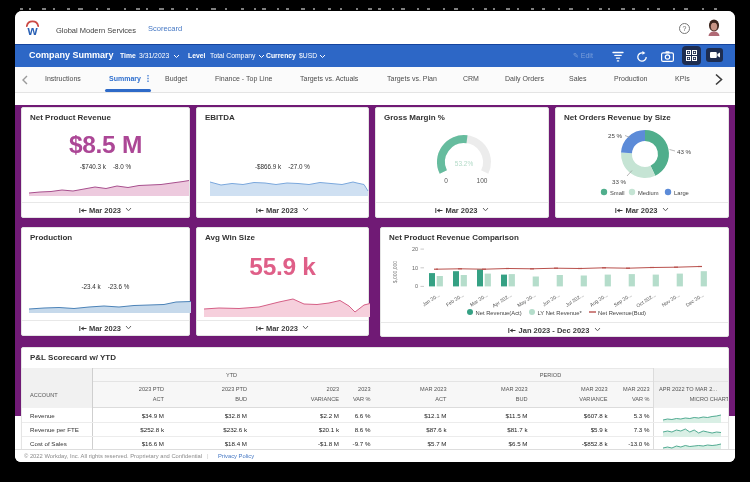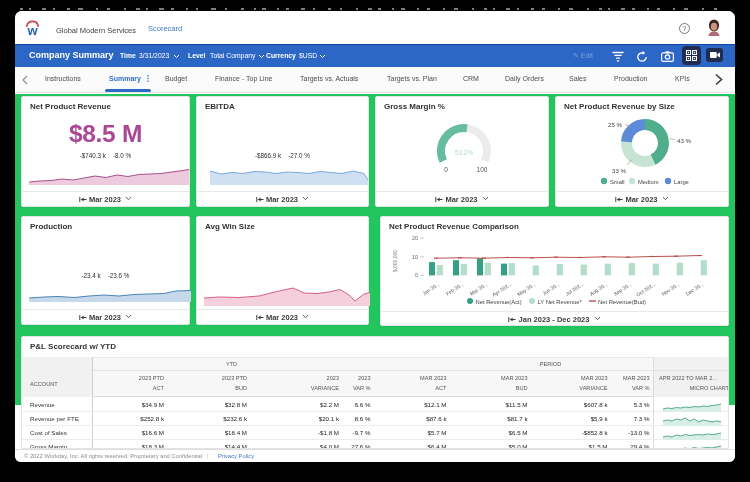--- a/index.html
+++ b/index.html
@@ -166,21 +166,21 @@
     <div class="abs" style="left:448px;top:8px;font-size:7px;color:#4c4c4c;">CRM</div>
     <div class="abs" style="left:490px;top:8px;font-size:7px;color:#4c4c4c;">Daily Orders</div>
     <div class="abs" style="left:554px;top:8px;font-size:7px;color:#4c4c4c;">Sales</div>
     <div class="abs" style="left:599px;top:8px;font-size:7px;color:#4c4c4c;">Production</div>
     <div class="abs" style="left:660px;top:8px;font-size:7px;color:#4c4c4c;">KPIs</div>
     <svg class="abs" style="left:699px;top:6px;" width="9" height="13" viewBox="0 0 9 13">
         <path d="M2 1.5 L7.5 6.5 L2 11.5" stroke="#3c3c3c" stroke-width="1.6" fill="none"></path>
       </svg>
   </div>
 
-  <div class="abs" id="content" style="left:0;top:83px;width:720px;height:311px;background:#22c55e;">
+  <div class="abs" id="content" style="left:0;top:94px;width:720px;height:311px;background:#701a75;">
       <div class="abs" style="left:6px;top:2px;width:169px;height:111px;background:#fff;border:1px solid #e4e4e4;border-radius:2px;box-shadow:0 1px 2px rgba(0,0,0,.04);">
         <div class="abs" style="left:8px;top:5px;font-size:8px;font-weight:bold;color:#333;">Net Product Revenue</div>
         <div class="abs" style="left:0;top:23px;width:100%;text-align:center;font-size:24.5px;font-weight:bold;color:#ac4796;letter-spacing:-0.3px;">$8.5 M</div>
         <div class="abs" style="left:0;top:55px;width:100%;text-align:center;font-size:6.3px;color:#2e2e2e;">-$740.3 k&nbsp;&nbsp;&nbsp;&nbsp;-8.0 %</div>
         <div class="abs" style="left:0;top:0;">
           <div class="abs" style="left:2px;top:0;"><svg width="167" height="90" viewBox="0 0 167 90">
               <path d="M5 85 L16 84 L27 83.5 L38 82 L49 83 L60 81 L71 79 L82 80.5 L93 78 L104 79.5 L115 77.5 L126 77 L137 76.5 L148 75 L159 73.5 L165 72.5 L165 88 L5 88 Z" fill="#edcade"></path>
               <path d="M5 85 L16 84 L27 83.5 L38 82 L49 83 L60 81 L71 79 L82 80.5 L93 78 L104 79.5 L115 77.5 L126 77 L137 76.5 L148 75 L159 73.5 L165 72.5" fill="none" stroke="#a8508e" stroke-width="1"></path>
             </svg></div>
         </div>
@@ -224,20 +224,21 @@
         <div class="abs" style="left:0;top:96px;width:100%;text-align:center;font-size:7.5px;color:#3c3c3c;"><svg width="8" height="7" viewBox="0 0 8 7" style="vertical-align:-1px;">
             <path d="M7.5 3.5 H2.2" stroke="#3c3c3c" stroke-width="1"></path>
             <path d="M4.6 1.6 L2 3.5 L4.6 5.4 Z" fill="#3c3c3c"></path>
             <path d="M0.8 1 V6" stroke="#3c3c3c" stroke-width="1"></path>
           </svg> <b style="font-weight:bold;">Mar 2023</b> <svg width="7" height="5" viewBox="0 0 7 5" style="vertical-align:1px;margin-left:2px;">
             <path d="M1 1 L3.5 3.8 L6 1" stroke="#666" stroke-width="1" fill="none"></path>
           </svg></div>
       </div>
       <div class="abs" style="left:181px;top:122px;width:173px;height:109px;background:#fff;border:1px solid #e4e4e4;border-radius:2px;box-shadow:0 1px 2px rgba(0,0,0,.04);">
         <div class="abs" style="left:8px;top:5px;font-size:8px;font-weight:bold;color:#333;">Avg Win Size</div>
+        <div class="abs" style="left:0;top:25px;width:100%;text-align:center;font-size:24.5px;font-weight:bold;color:#df5f88;letter-spacing:-0.3px;">55.9 k</div>
         <div class="abs" style="left:0;top:0;">
           <div class="abs" style="left:2px;top:0;"><svg width="171" height="92" viewBox="0 0 171 92">
               <path d="M5 81 L20 80 L40 80.5 L60 79 L80 74 L94 71 L105 76 L118 76.5 L130 75 L141 72.5 L150 78 L156 84 L165 77 L171 75.5 L171 89 L5 89 Z" fill="#f6cfdc"></path>
               <path d="M5 81 L20 80 L40 80.5 L60 79 L80 74 L94 71 L105 76 L118 76.5 L130 75 L141 72.5 L150 78 L156 84 L165 77 L171 75.5" fill="none" stroke="#d55f86" stroke-width="1"></path>
             </svg></div>
         </div>
         <div class="abs" style="left:0;top:92px;right:0;border-top:1px solid #e8e8e8;"></div>
         <div class="abs" style="left:0;top:96px;width:100%;text-align:center;font-size:7.5px;color:#3c3c3c;"><svg width="8" height="7" viewBox="0 0 8 7" style="vertical-align:-1px;">
             <path d="M7.5 3.5 H2.2" stroke="#3c3c3c" stroke-width="1"></path>
             <path d="M4.6 1.6 L2 3.5 L4.6 5.4 Z" fill="#3c3c3c"></path>
@@ -258,21 +259,21 @@
         <div class="abs" style="left:0;top:94px;right:0;border-top:1px solid #e8e8e8;"></div>
         <div class="abs" style="left:0;top:98px;width:100%;text-align:center;font-size:7.5px;color:#3c3c3c;"><svg width="8" height="7" viewBox="0 0 8 7" style="vertical-align:-1px;">
             <path d="M7.5 3.5 H2.2" stroke="#3c3c3c" stroke-width="1"></path>
             <path d="M4.6 1.6 L2 3.5 L4.6 5.4 Z" fill="#3c3c3c"></path>
             <path d="M0.8 1 V6" stroke="#3c3c3c" stroke-width="1"></path>
           </svg> <b style="font-weight:bold;">Mar 2023</b> <svg width="7" height="5" viewBox="0 0 7 5" style="vertical-align:1px;margin-left:2px;">
             <path d="M1 1 L3.5 3.8 L6 1" stroke="#666" stroke-width="1" fill="none"></path>
           </svg></div>
       </div>
       <div class="abs" style="left:540px;top:2px;width:174px;height:111px;background:#fff;border:1px solid #e4e4e4;border-radius:2px;box-shadow:0 1px 2px rgba(0,0,0,.04);">
-        <div class="abs" style="left:8px;top:5px;font-size:8px;font-weight:bold;color:#333;">Net Product Revenue by Size</div>
+        <div class="abs" style="left:8px;top:5px;font-size:8px;font-weight:bold;color:#333;">Net Orders Revenue by Size</div>
         <div class="abs" style="left:0;top:0;"><svg width="174" height="111" viewBox="0 0 174 111">
             <path d="M 89.0 27.5 A 18.5 18.5 0 0 1 96.9 62.7" fill="none" stroke="#50ae8c" stroke-width="11"></path>
             <path d="M 96.9 62.7 A 18.5 18.5 0 0 1 70.5 44.8" fill="none" stroke="#c5e4d4" stroke-width="11"></path>
             <path d="M 70.5 44.8 A 18.5 18.5 0 0 1 89.0 27.5" fill="none" stroke="#5c8bd8" stroke-width="11"></path>
             <path d="M 113.5 41.5 L 119 43" stroke="#999" stroke-width="0.7" fill="none"></path>
             <text x="121" y="45.5" font-size="6.2" fill="#444" font-family="Liberation Sans">43 %</text>
             <path d="M 74 29.5 L 69 27.5" stroke="#999" stroke-width="0.7" fill="none"></path>
             <text x="52" y="29.5" font-size="6.2" fill="#444" font-family="Liberation Sans">25 %</text>
             <path d="M 76 62.5 L 71 68" stroke="#999" stroke-width="0.7" fill="none"></path>
             <text x="56" y="75.5" font-size="6.2" fill="#444" font-family="Liberation Sans">33 %</text>

